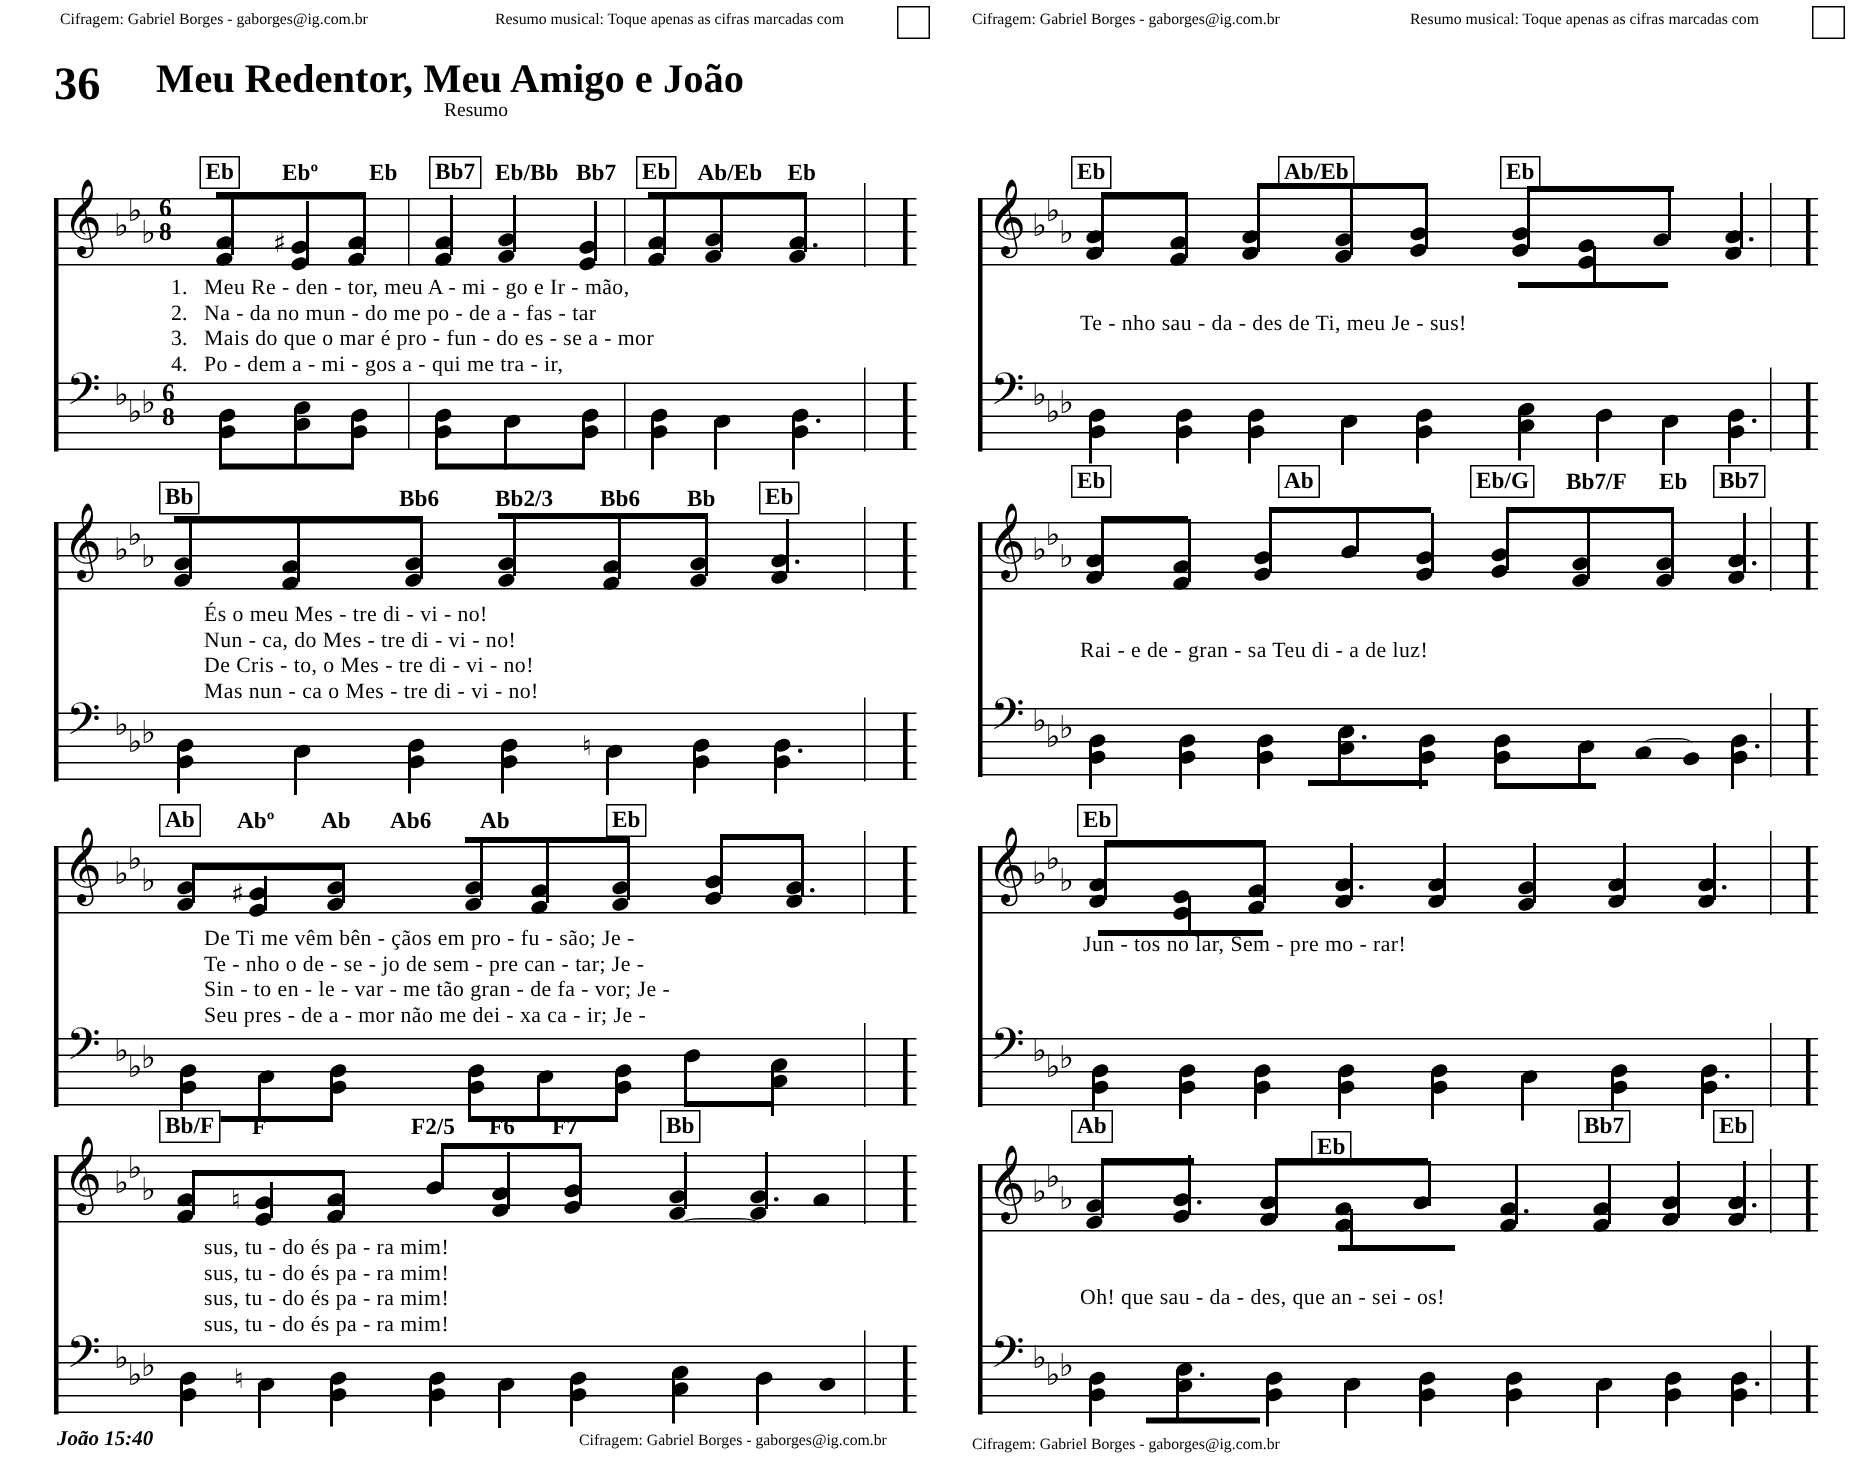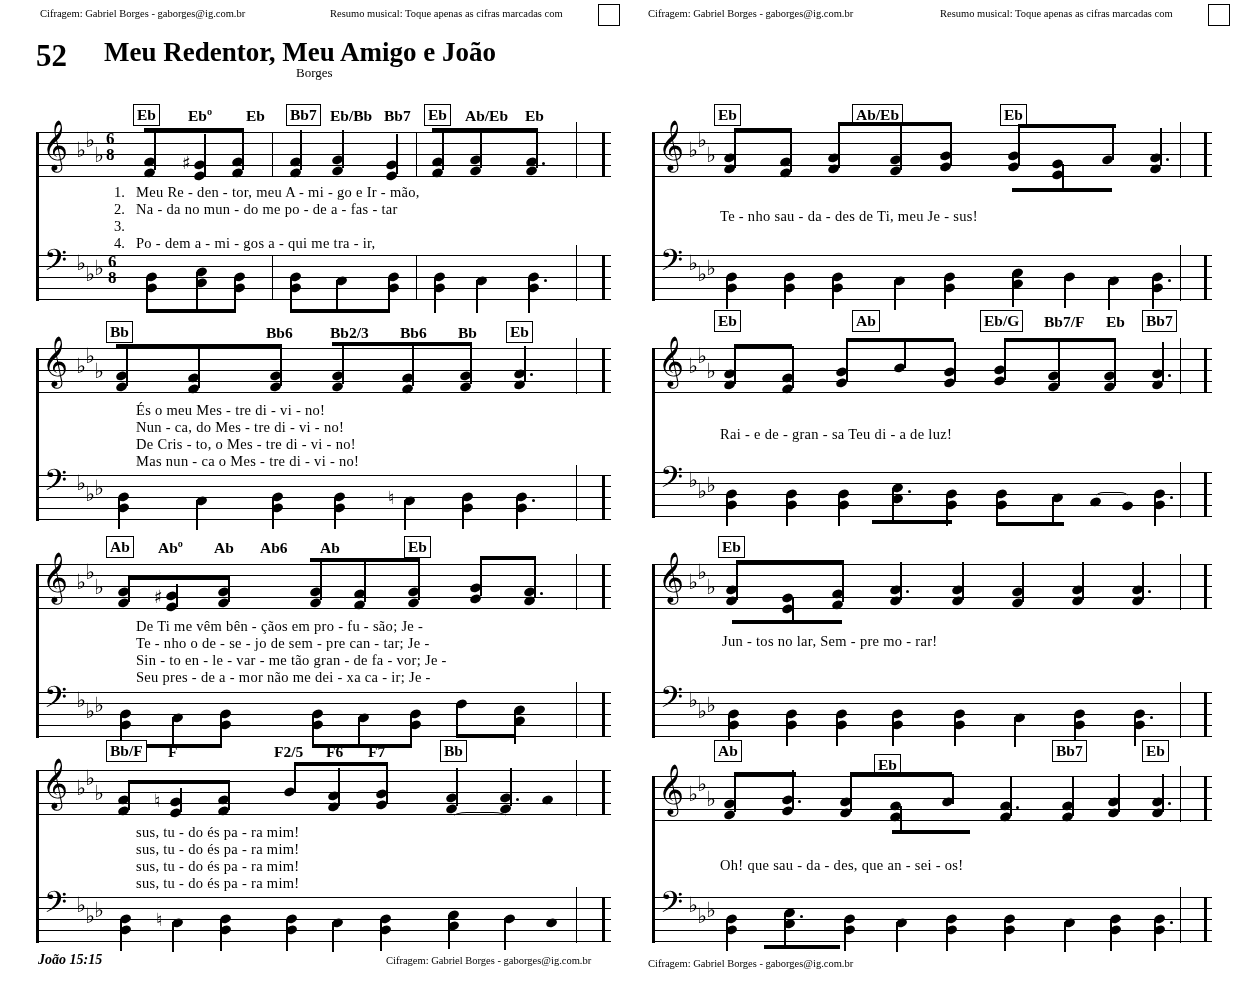--- a/index.html
+++ b/index.html
@@ -187,23 +187,23 @@
 <body>
 
 <div class="hdr-note" style="left:40px; top:8px;">Cifragem: Gabriel Borges - gaborges@ig.com.br</div>
 <div class="hdr-note" style="left:330px; top:8px;">Resumo musical: Toque apenas as cifras marcadas com</div>
 <div class="hdr-box" style="left:598px; top:4px;"></div>
 
 <div class="hdr-note" style="left:648px; top:8px;">Cifragem: Gabriel Borges - gaborges@ig.com.br</div>
 <div class="hdr-note" style="left:940px; top:8px;">Resumo musical: Toque apenas as cifras marcadas com</div>
 <div class="hdr-box" style="left:1208px; top:4px;"></div>
 
-<div class="hymn-number">52</div>
+<div class="hymn-number">36</div>
 <div class="hymn-title">Meu Redentor, Meu Amigo e João</div>
-<div class="hymn-subtitle">Borges</div>
+<div class="hymn-subtitle">Resumo</div>
 
 <div class="system" style="left:36px; top:110px; width:575px; height:190px;">
 
   <div class="chord boxed" style="left:97px; top:-6px;">Eb</div>
   <div class="chord plain" style="left:150px; top:-4px;">Ebº</div>
   <div class="chord plain" style="left:208px; top:-4px;">Eb</div>
   <div class="chord boxed" style="left:250px; top:-6px;">Bb7</div>
   <div class="chord plain" style="left:292px; top:-4px;">Eb/Bb</div>
   <div class="chord plain" style="left:346px; top:-4px;">Bb7</div>
   <div class="chord boxed" style="left:388px; top:-6px;">Eb</div>
@@ -262,20 +262,21 @@
 
     <div class="barline" style="left:540px; top:-10px; height:56px;"></div>
     <div class="barline thick" style="left:566px; top:0; height:45px;"></div>
   </div>
 
   <div class="verse-num" style="left:78px; top:74px;">1.</div>
   <div class="lyric" style="left:100px; top:74px;">Meu   Re - den - tor,   meu   A - mi - go e   Ir - mão,</div>
   <div class="verse-num" style="left:78px; top:91px;">2.</div>
   <div class="lyric" style="left:100px; top:91px;">Na - da   no   mun - do   me   po - de a - fas - tar</div>
   <div class="verse-num" style="left:78px; top:108px;">3.</div>
+  <div class="lyric" style="left:100px; top:108px;">Mais   do   que o   mar   é   pro - fun - do es - se a - mor</div>
   <div class="verse-num" style="left:78px; top:125px;">4.</div>
   <div class="lyric" style="left:100px; top:125px;">Po - dem   a - mi - gos   a - qui   me   tra - ir,</div>
 
   <div class="staff" style="left:0; top:145px; width:575px; height:46px;">
     <div class="staff-line" style="top:0px;  width:575px;"></div>
     <div class="staff-line" style="top:11px; width:575px;"></div>
     <div class="staff-line" style="top:22px; width:575px;"></div>
     <div class="staff-line" style="top:33px; width:575px;"></div>
     <div class="staff-line" style="top:44px; width:575px;"></div>
     <div class="clef bass" style="left:8px; top:-9px;">𝄢</div>
@@ -895,21 +896,21 @@
     <div class="stem" style="left:430px; top:-2px; height:38px;"></div>
     <div class="nh" style="left:480px; top:22px;"></div>
     <div class="nh" style="left:480px; top:33px;"></div>
     <div class="stem" style="left:490px; top:-2px; height:38px;"></div>
     <div class="dot" style="left:496px; top:26px;"></div>
 
     <div class="barline" style="left:528px; top:-10px; height:56px;"></div>
     <div class="barline thick" style="left:552px; top:0; height:45px;"></div>
   </div>
 
-  <div class="lyric" style="left:70px; top:83px;">Jun - tos   no     lar,   Sem - pre   mo - rar!</div>
+  <div class="lyric" style="left:70px; top:72px;">Jun - tos   no     lar,   Sem - pre   mo - rar!</div>
 
   <div class="staff" style="left:0; top:142px; width:560px; height:46px;">
     <div class="staff-line" style="top:0px;  width:560px;"></div>
     <div class="staff-line" style="top:11px; width:560px;"></div>
     <div class="staff-line" style="top:22px; width:560px;"></div>
     <div class="staff-line" style="top:33px; width:560px;"></div>
     <div class="staff-line" style="top:44px; width:560px;"></div>
     <div class="clef bass" style="left:8px; top:-9px;">𝄢</div>
     <div class="flat" style="left:36px; top:-2px;">♭</div>
     <div class="flat" style="left:45px; top:9px;">♭</div>
@@ -1051,15 +1052,15 @@
     <div class="stem" style="left:502px; top:22px; height:32px;"></div>
     <div class="dot" style="left:518px; top:24px;"></div>
 
     <div class="barline" style="left:528px; top:-10px; height:56px;"></div>
     <div class="barline thick" style="left:552px; top:0; height:45px;"></div>
   </div>
 
   <div class="brace-left" style="left:0px; top:24px; height:167px;"></div>
 </div>
 
-<div class="footer-ref">João 15:15</div>
+<div class="footer-ref">João 15:40</div>
 <div class="footer-credit" style="left:386px; top:955px;">Cifragem: Gabriel Borges - gaborges@ig.com.br</div>
 <div class="footer-credit" style="left:648px; top:958px;">Cifragem: Gabriel Borges - gaborges@ig.com.br</div>
 
 </body></html>

